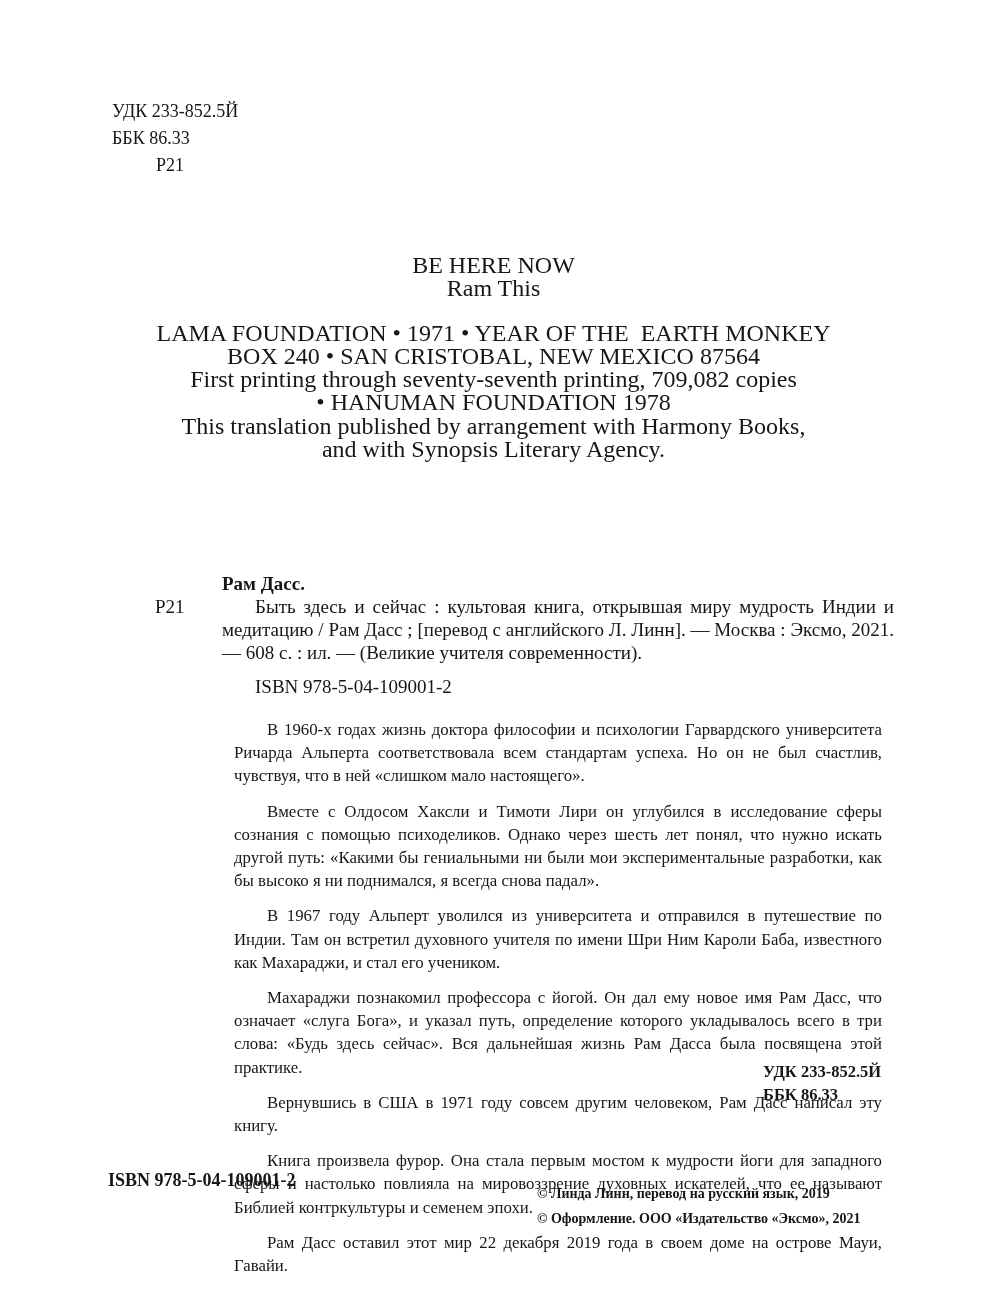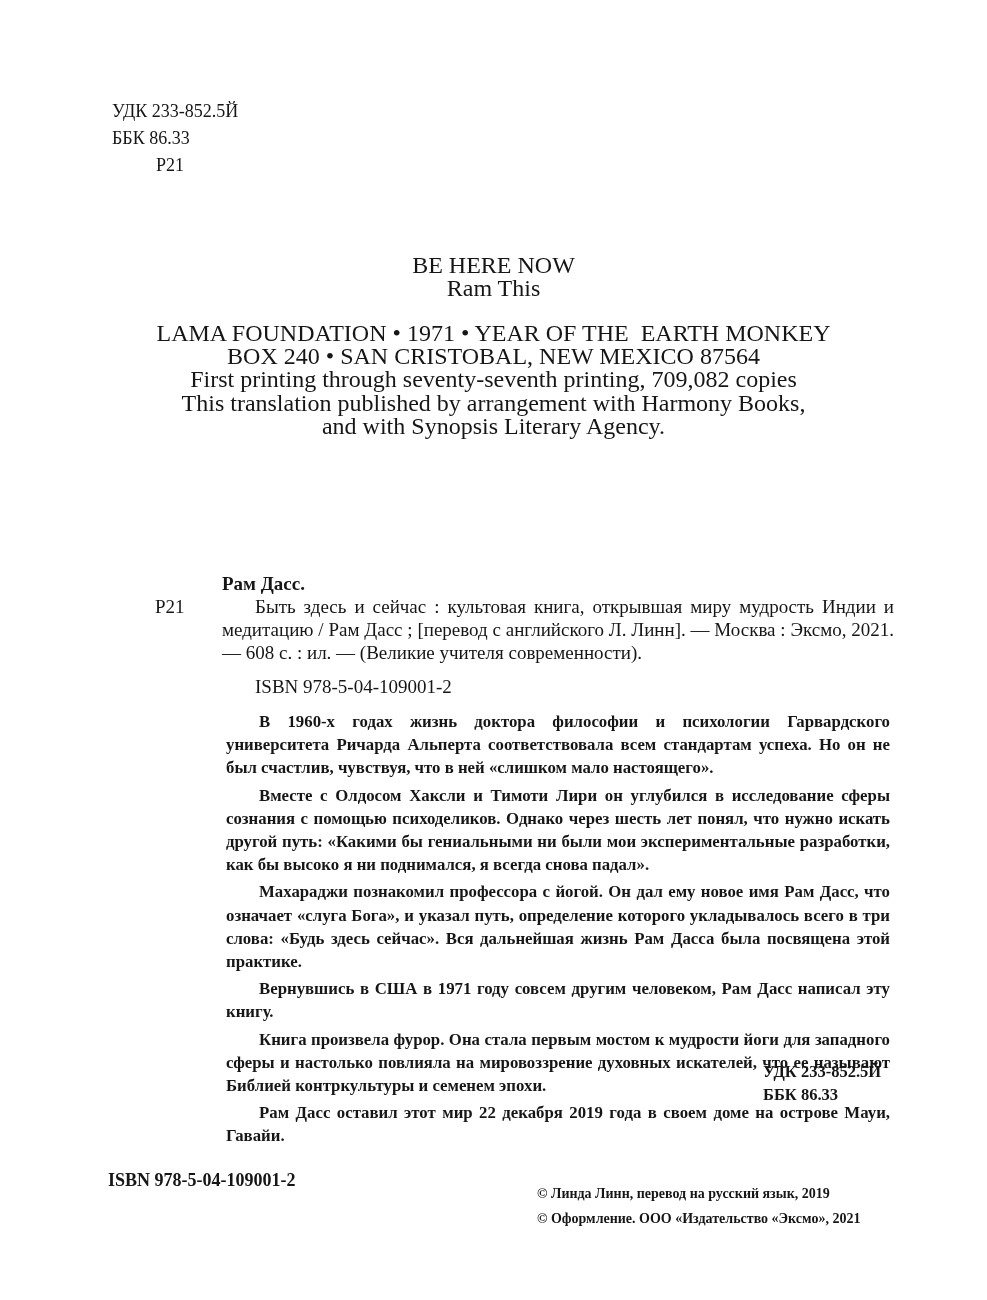--- a/index.html
+++ b/index.html
@@ -48,21 +48,21 @@
     text-indent: 0;
   }
   #biblio .isbn-line { margin-top: 11px; padding-left: 33px; }
 
   
   #annotation {
     left: 222px; top: 706px; width: 672px;
     font-size: 16.8px; line-height: 23.2px;
     text-align: justify;
   }
-  #annotation p { margin: 4px; text-indent: 33px; font-weight: bold; }
+  #annotation p { margin: 12px; text-indent: 33px; }
 
   
   #classification {
     left: 763px; top: 1060px;
     font-weight: bold;
     font-size: 16.5px; line-height: 23px;
   }
 
   
   #footer-isbn {
@@ -86,40 +86,42 @@
 </div>
 
 <div class="abs" id="center-block">
   <div class="line">BE HERE NOW</div>
   <div class="line">Ram This</div>
 
   <div class="group">
     <div class="line">LAMA FOUNDATION • 1971 • YEAR OF THE  EARTH MONKEY</div>
     <div class="line">BOX 240 • SAN CRISTOBAL, NEW MEXICO 87564</div>
     <div class="line">First printing through seventy-seventh printing, 709,082 copies</div>
+    <div class="line">• HANUMAN FOUNDATION 1978</div>
   </div>
 
   <div class="group translation">
     <div class="line">This translation published by arrangement with Harmony Books,</div>
     <div class="line">and with Synopsis Literary Agency.</div>
   </div>
 </div>
 
 <div class="abs" id="biblio">
   <div class="heading">Рам Дасс.</div>
   <div class="entry">
     <span class="hang-code">Р21</span>
     <span>Быть здесь и сейчас : культовая книга, открывшая миру мудрость Индии и медитацию / Рам Дасс ; [перевод с английского Л. Линн]. — Москва : Эксмо, 2021. — 608 с. : ил. — (Великие учителя современности).</span>
   </div>
   <div class="isbn-line">ISBN 978-5-04-109001-2</div>
 </div>
 
 <div class="abs" id="annotation">
   <p>В 1960-х годах жизнь доктора философии и психологии Гарвардского университета Ричарда Альперта  соответствовала всем стандартам успеха. Но он не был счастлив, чувствуя, что в ней «слишком мало настоящего».</p>
   <p>Вместе с Олдосом Хаксли и Тимоти Лири он углубился в исследование сферы сознания с помощью психоделиков. Однако через шесть лет понял, что нужно искать другой путь: «Какими бы гениальными ни были мои экспериментальные разработки, как бы высоко я ни поднимался, я всегда снова падал».</p>
+  <p>В 1967 году Альперт уволился из университета и отправился в путешествие по Индии. Там он встретил  духовного учителя по имени Шри Ним Кароли Баба, известного как Махараджи, и стал его учеником.</p>
   <p>Махараджи познакомил профессора с йогой. Он дал ему новое имя Рам Дасс, что означает «слуга Бога», и указал путь, определение которого укладывалось всего в три слова: «Будь здесь сейчас». Вся дальнейшая жизнь Рам Дасса была посвящена этой практике.</p>
   <p>Вернувшись в США в 1971 году совсем другим человеком, Рам Дасс написал эту книгу.</p>
   <p>Книга произвела фурор. Она стала первым мостом к мудрости йоги для западного сферы  и настолько повлияла на мировоззрение духовных искателей, что ее называют Библией контркультуры и семенем эпохи.</p>
   <p>Рам Дасс оставил этот мир  22 декабря 2019 года в своем доме на острове Мауи, Гавайи.</p>
 </div>
 
 <div class="abs" id="classification">
   <div>УДК 233-852.5Й</div>
   <div>ББК 86.33</div>
 </div>

